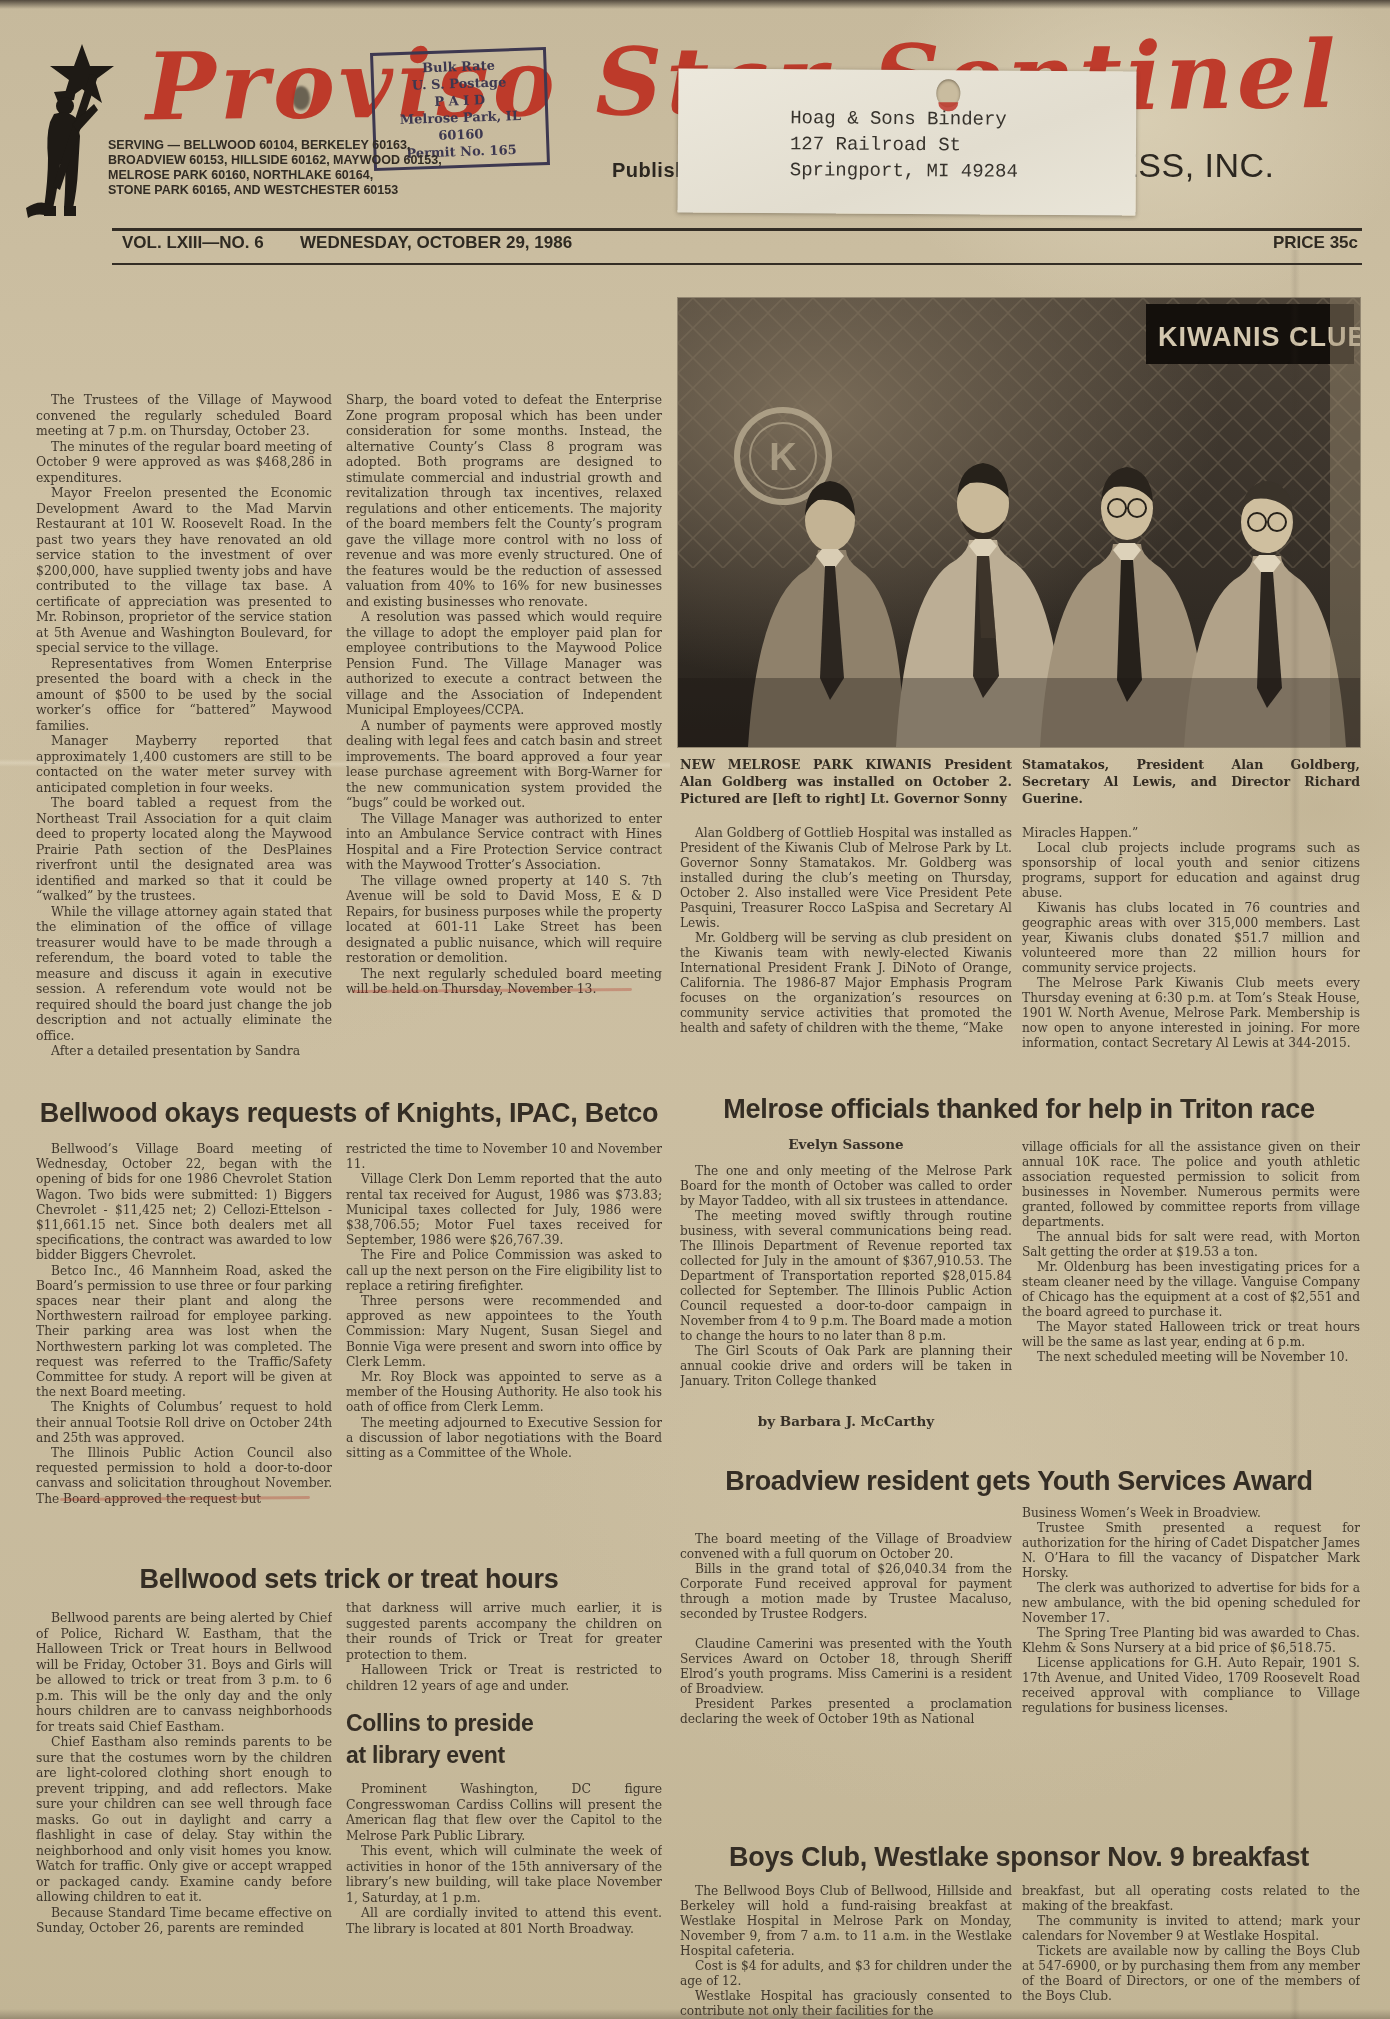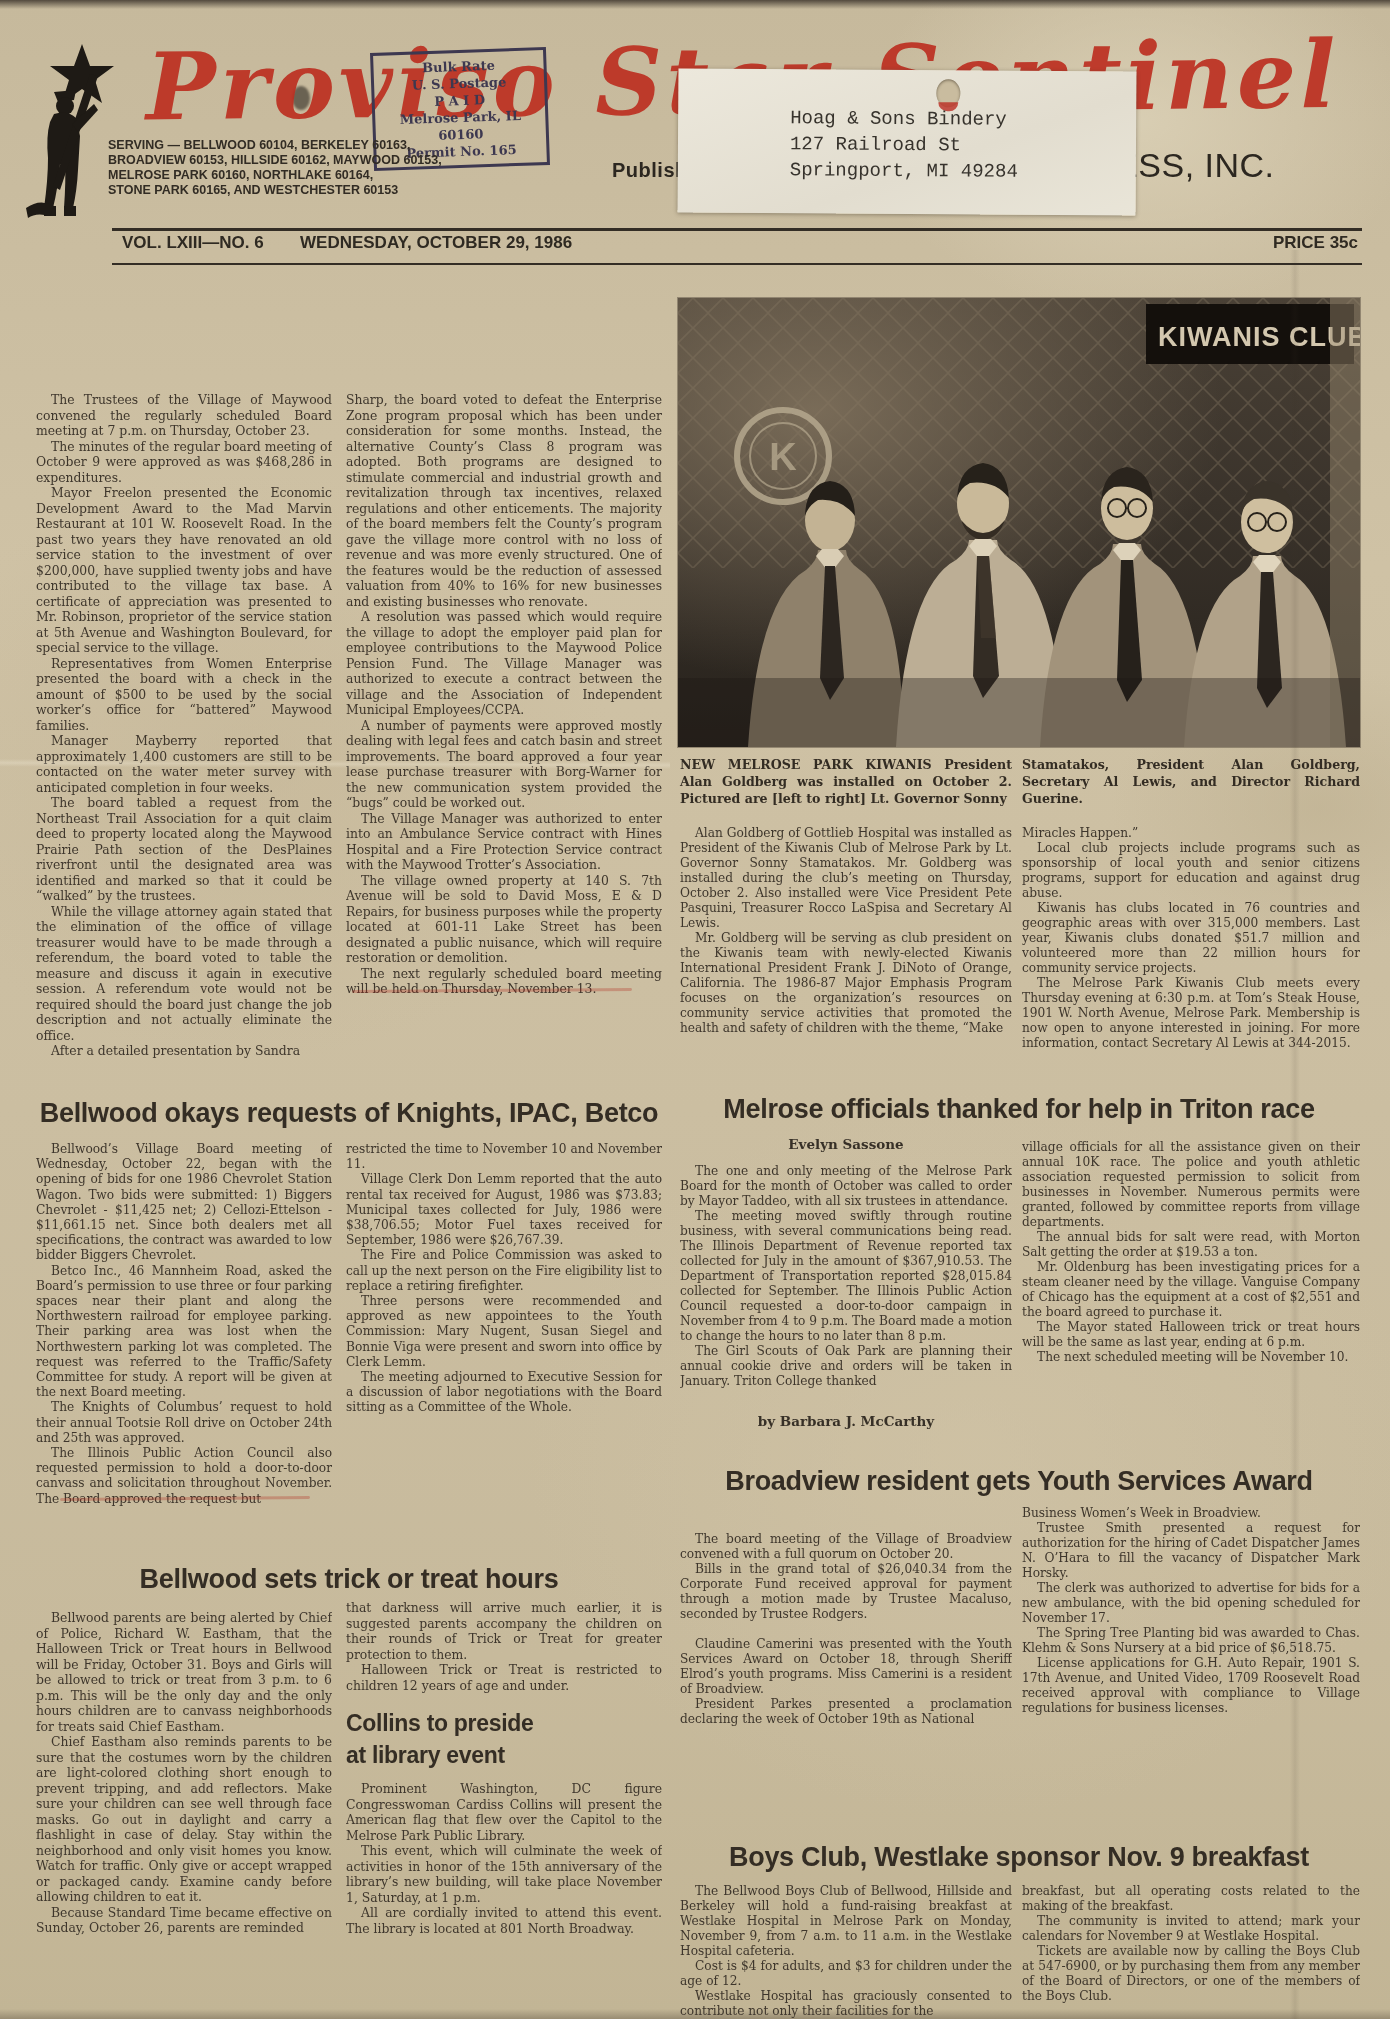--- a/index.html
+++ b/index.html
@@ -127,21 +127,21 @@
     <p>Mayor Freelon presented the Economic Development Award to the Mad Marvin Restaurant at 101 W. Roosevelt Road. In the past two years they have renovated an old service station to the investment of over $200,000, have supplied twenty jobs and have contributed to the village tax base. A certificate of appreciation was presented to Mr. Robinson, proprietor of the service station at 5th Avenue and Washington Boulevard, for special service to the village.</p>
     <p>Representatives from Women Enterprise presented the board with a check in the amount of $500 to be used by the social worker’s office for “battered” Maywood families.</p>
     <p>Manager Mayberry reported that approximately 1,400 customers are still to be contacted on the water meter survey with anticipated completion in four weeks.</p>
     <p>The board tabled a request from the Northeast Trail Association for a quit claim deed to property located along the Maywood Prairie Path section of the DesPlaines riverfront until the designated area was identified and marked so that it could be “walked” by the trustees.</p>
     <p>While the village attorney again stated that the elimination of the office of village treasurer would have to be made through a referendum, the board voted to table the measure and discuss it again in executive session. A referendum vote would not be required should the board just change the job description and not actually eliminate the office.</p>
     <p>After a detailed presentation by Sandra</p>
   </div>
   <div class="col colL" style="left:346px;top:392px;width:316px;height:702px;">
     <p class="cont">Sharp, the board voted to defeat the Enterprise Zone program proposal which has been under consideration for some months. Instead, the alternative County’s Class 8 program was adopted. Both programs are designed to stimulate commercial and industrial growth and revitalization through tax incentives, relaxed regulations and other enticements. The majority of the board members felt the County’s program gave the village more control with no loss of revenue and was more evenly structured. One of the features would be the reduction of assessed valuation from 40% to 16% for new businesses and existing businesses who renovate.</p>
     <p>A resolution was passed which would require the village to adopt the employer paid plan for employee contributions to the Maywood Police Pension Fund. The Village Manager was authorized to execute a contract between the village and the Association of Independent Municipal Employees/CCPA.</p>
-    <p>A number of payments were approved mostly dealing with legal fees and catch basin and street improvements. The board approved a four year lease purchase treasurer with Borg-Warner for the new communication system provided the “bugs” could be worked out.</p>
+    <p>A number of payments were approved mostly dealing with legal fees and catch basin and street improvements. The board approved a four year lease purchase agreement with Borg-Warner for the new communication system provided the “bugs” could be worked out.</p>
     <p>The Village Manager was authorized to enter into an Ambulance Service contract with Hines Hospital and a Fire Protection Service contract with the Maywood Trotter’s Association.</p>
     <p>The village owned property at 140 S. 7th Avenue will be sold to David Moss, E &amp; D Repairs, for business purposes while the property located at 601-11 Lake Street has been designated a public nuisance, which will require restoration or demolition.</p>
     <p>The next regularly scheduled board meeting will be held on Thursday, November 13.</p>
   </div>
   <div class="redline" style="left:352px;top:989px;width:280px;height:3px;transform:rotate(-.4deg);"></div>
 
   <svg class="photo" viewBox="0 0 682 449" preserveAspectRatio="none">
     <defs>
       <linearGradient id="pbg" x1="0" y1="0" x2="0" y2="1">
         <stop offset="0" stop-color="#4a4136"></stop>
@@ -225,20 +225,21 @@
     <p>Bellwood’s Village Board meeting of Wednesday, October 22, began with the opening of bids for one 1986 Chevrolet Station Wagon. Two bids were submitted: 1) Biggers Chevrolet - $11,425 net; 2) Cellozi-Ettelson - $11,661.15 net. Since both dealers met all specifications, the contract was awarded to low bidder Biggers Chevrolet.</p>
     <p>Betco Inc., 46 Mannheim Road, asked the Board’s permission to use three or four parking spaces near their plant and along the Northwestern railroad for employee parking. Their parking area was lost when the Northwestern parking lot was completed. The request was referred to the Traffic/Safety Committee for study. A report will be given at the next Board meeting.</p>
     <p>The Knights of Columbus’ request to hold their annual Tootsie Roll drive on October 24th and 25th was approved.</p>
     <p>The Illinois Public Action Council also requested permission to hold a door-to-door canvass and solicitation throughout November. The Board approved the request but</p>
   </div>
   <div class="col colL" style="left:346px;top:1142px;width:316px;height:444px;font-size:12.2px;line-height:15.2px;">
     <p class="cont">restricted the time to November 10 and November 11.</p>
     <p>Village Clerk Don Lemm reported that the auto rental tax received for August, 1986 was $73.83; Municipal taxes collected for July, 1986 were $38,706.55; Motor Fuel taxes received for September, 1986 were $26,767.39.</p>
     <p>The Fire and Police Commission was asked to call up the next person on the Fire eligibility list to replace a retiring firefighter.</p>
     <p>Three persons were recommended and approved as new appointees to the Youth Commission: Mary Nugent, Susan Siegel and Bonnie Viga were present and sworn into office by Clerk Lemm.</p>
+    <p>Mr. Roy Block was appointed to serve as a member of the Housing Authority. He also took his oath of office from Clerk Lemm.</p>
     <p>The meeting adjourned to Executive Session for a discussion of labor negotiations with the Board sitting as a Committee of the Whole.</p>
   </div>
   <div class="redline" style="left:60px;top:1497px;width:250px;height:3px;transform:rotate(-.5deg);"></div>
 
   <div class="h-sec" style="left:678px;top:1094px;width:682px;">Melrose officials thanked for help in Triton race</div>
   <div class="byline" style="left:680px;top:1136px;width:332px;">Evelyn Sassone</div>
   <div class="col colR" style="left:680px;top:1164px;width:332px;height:298px;">
     <p>The one and only meeting of the Melrose Park Board for the month of October was called to order by Mayor Taddeo, with all six trustees in attendance.</p>
     <p>The meeting moved swiftly through routine business, with several communications being read. The Illinois Department of Revenue reported tax collected for July in the amount of $367,910.53. The Department of Transportation reported $28,015.84 collected for September. The Illinois Public Action Council requested a door-to-door campaign in November from 4 to 9 p.m. The Board made a motion to change the hours to no later than 8 p.m.</p>
     <p>The Girl Scouts of Oak Park are planning their annual cookie drive and orders will be taken in January. Triton College thanked</p>

